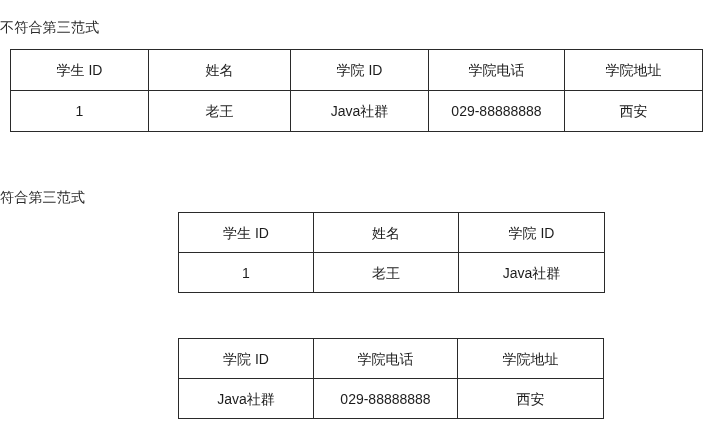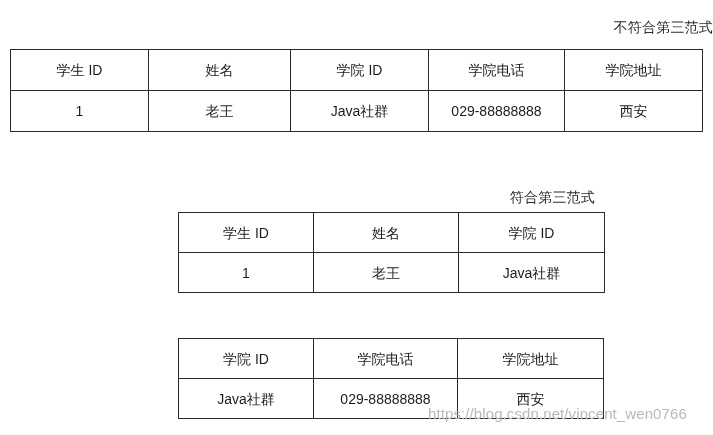--- a/index.html
+++ b/index.html
@@ -20,21 +20,21 @@
     inset: 0;
   }
 
   
   .section-title {
     position: absolute;
     font-size: 14px;
     line-height: 18px;
     color: #2b2b2b;
     white-space: nowrap;
-    text-align: right;
+    text-align: left;
     letter-spacing: 0.2px;
   }
   #title-1 { left: 0; width: 713px; top: 18px; }
   #title-2 { left: 0; width: 595px; top: 188px; }
 
   
   .data-table {
     position: absolute;
     border-collapse: collapse;
     table-layout: fixed;
@@ -139,15 +139,14 @@
         <td class="c2">学院地址</td>
       </tr>
       <tr>
         <td class="c0">Java社群</td>
         <td class="c1">029-88888888</td>
         <td class="c2">西安</td>
       </tr>
     </tbody>
   </table>
 
-  <div id="watermark">https://blog.csdn.net/vincent_wen0766</div>
 
 </div>
 
 </body></html>

